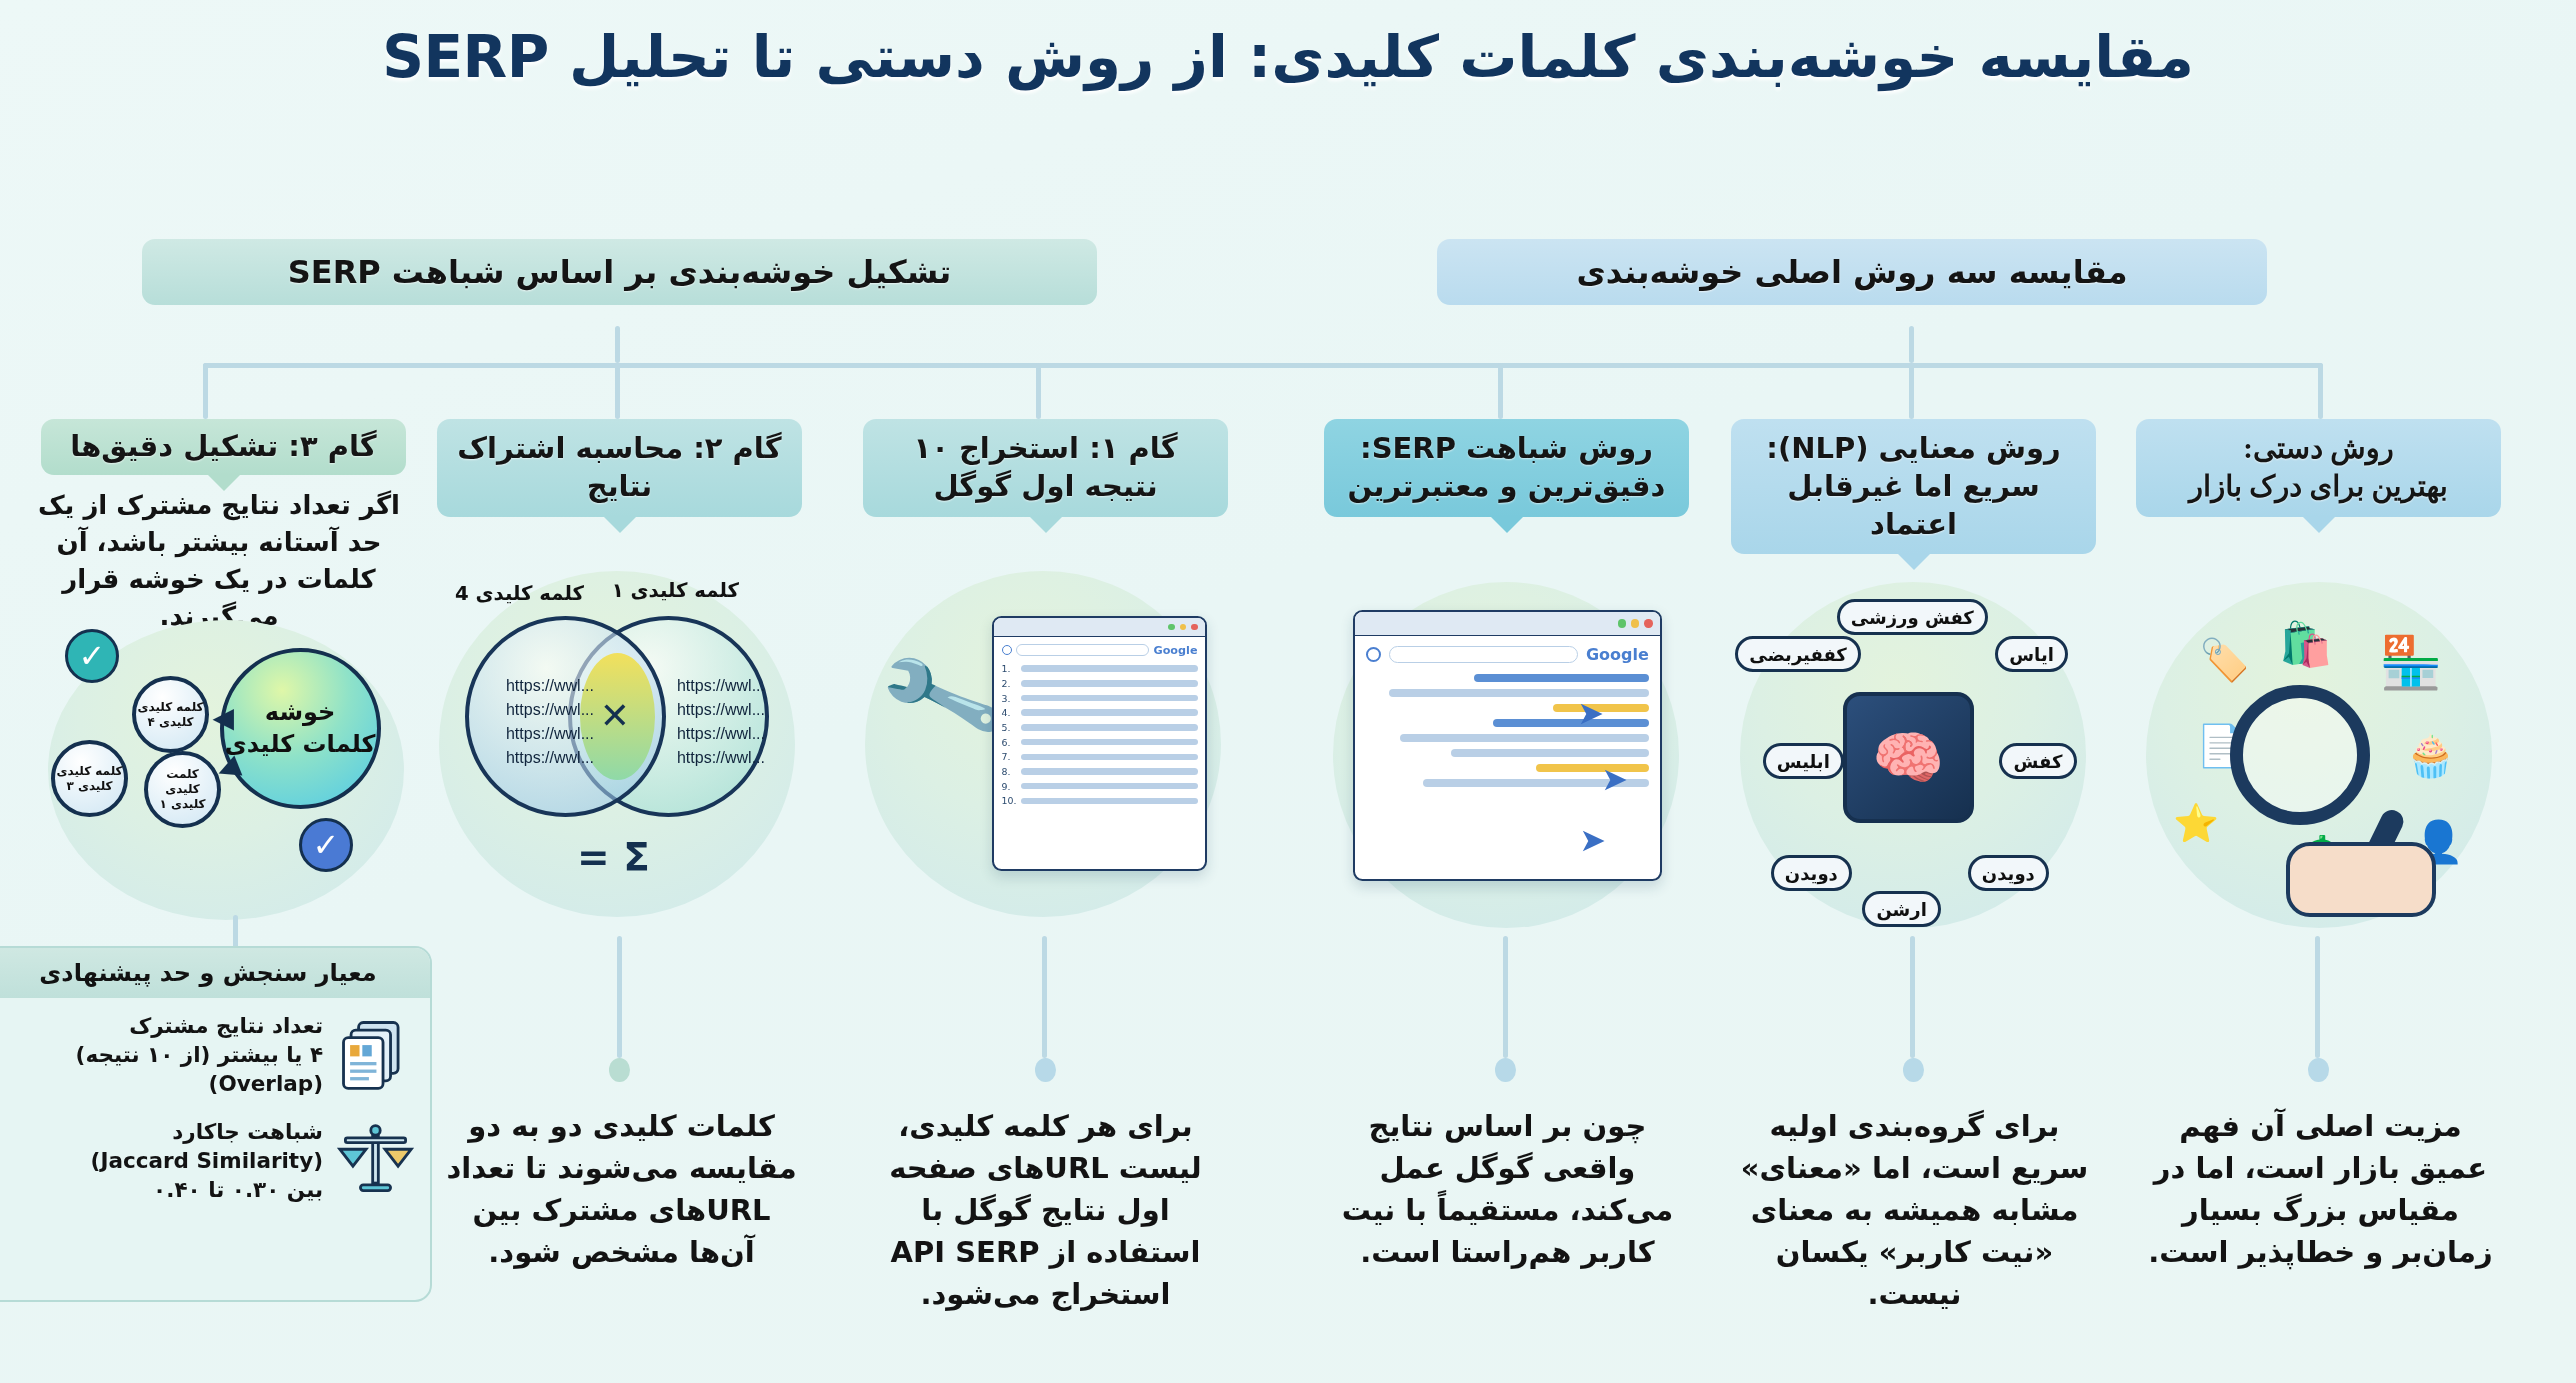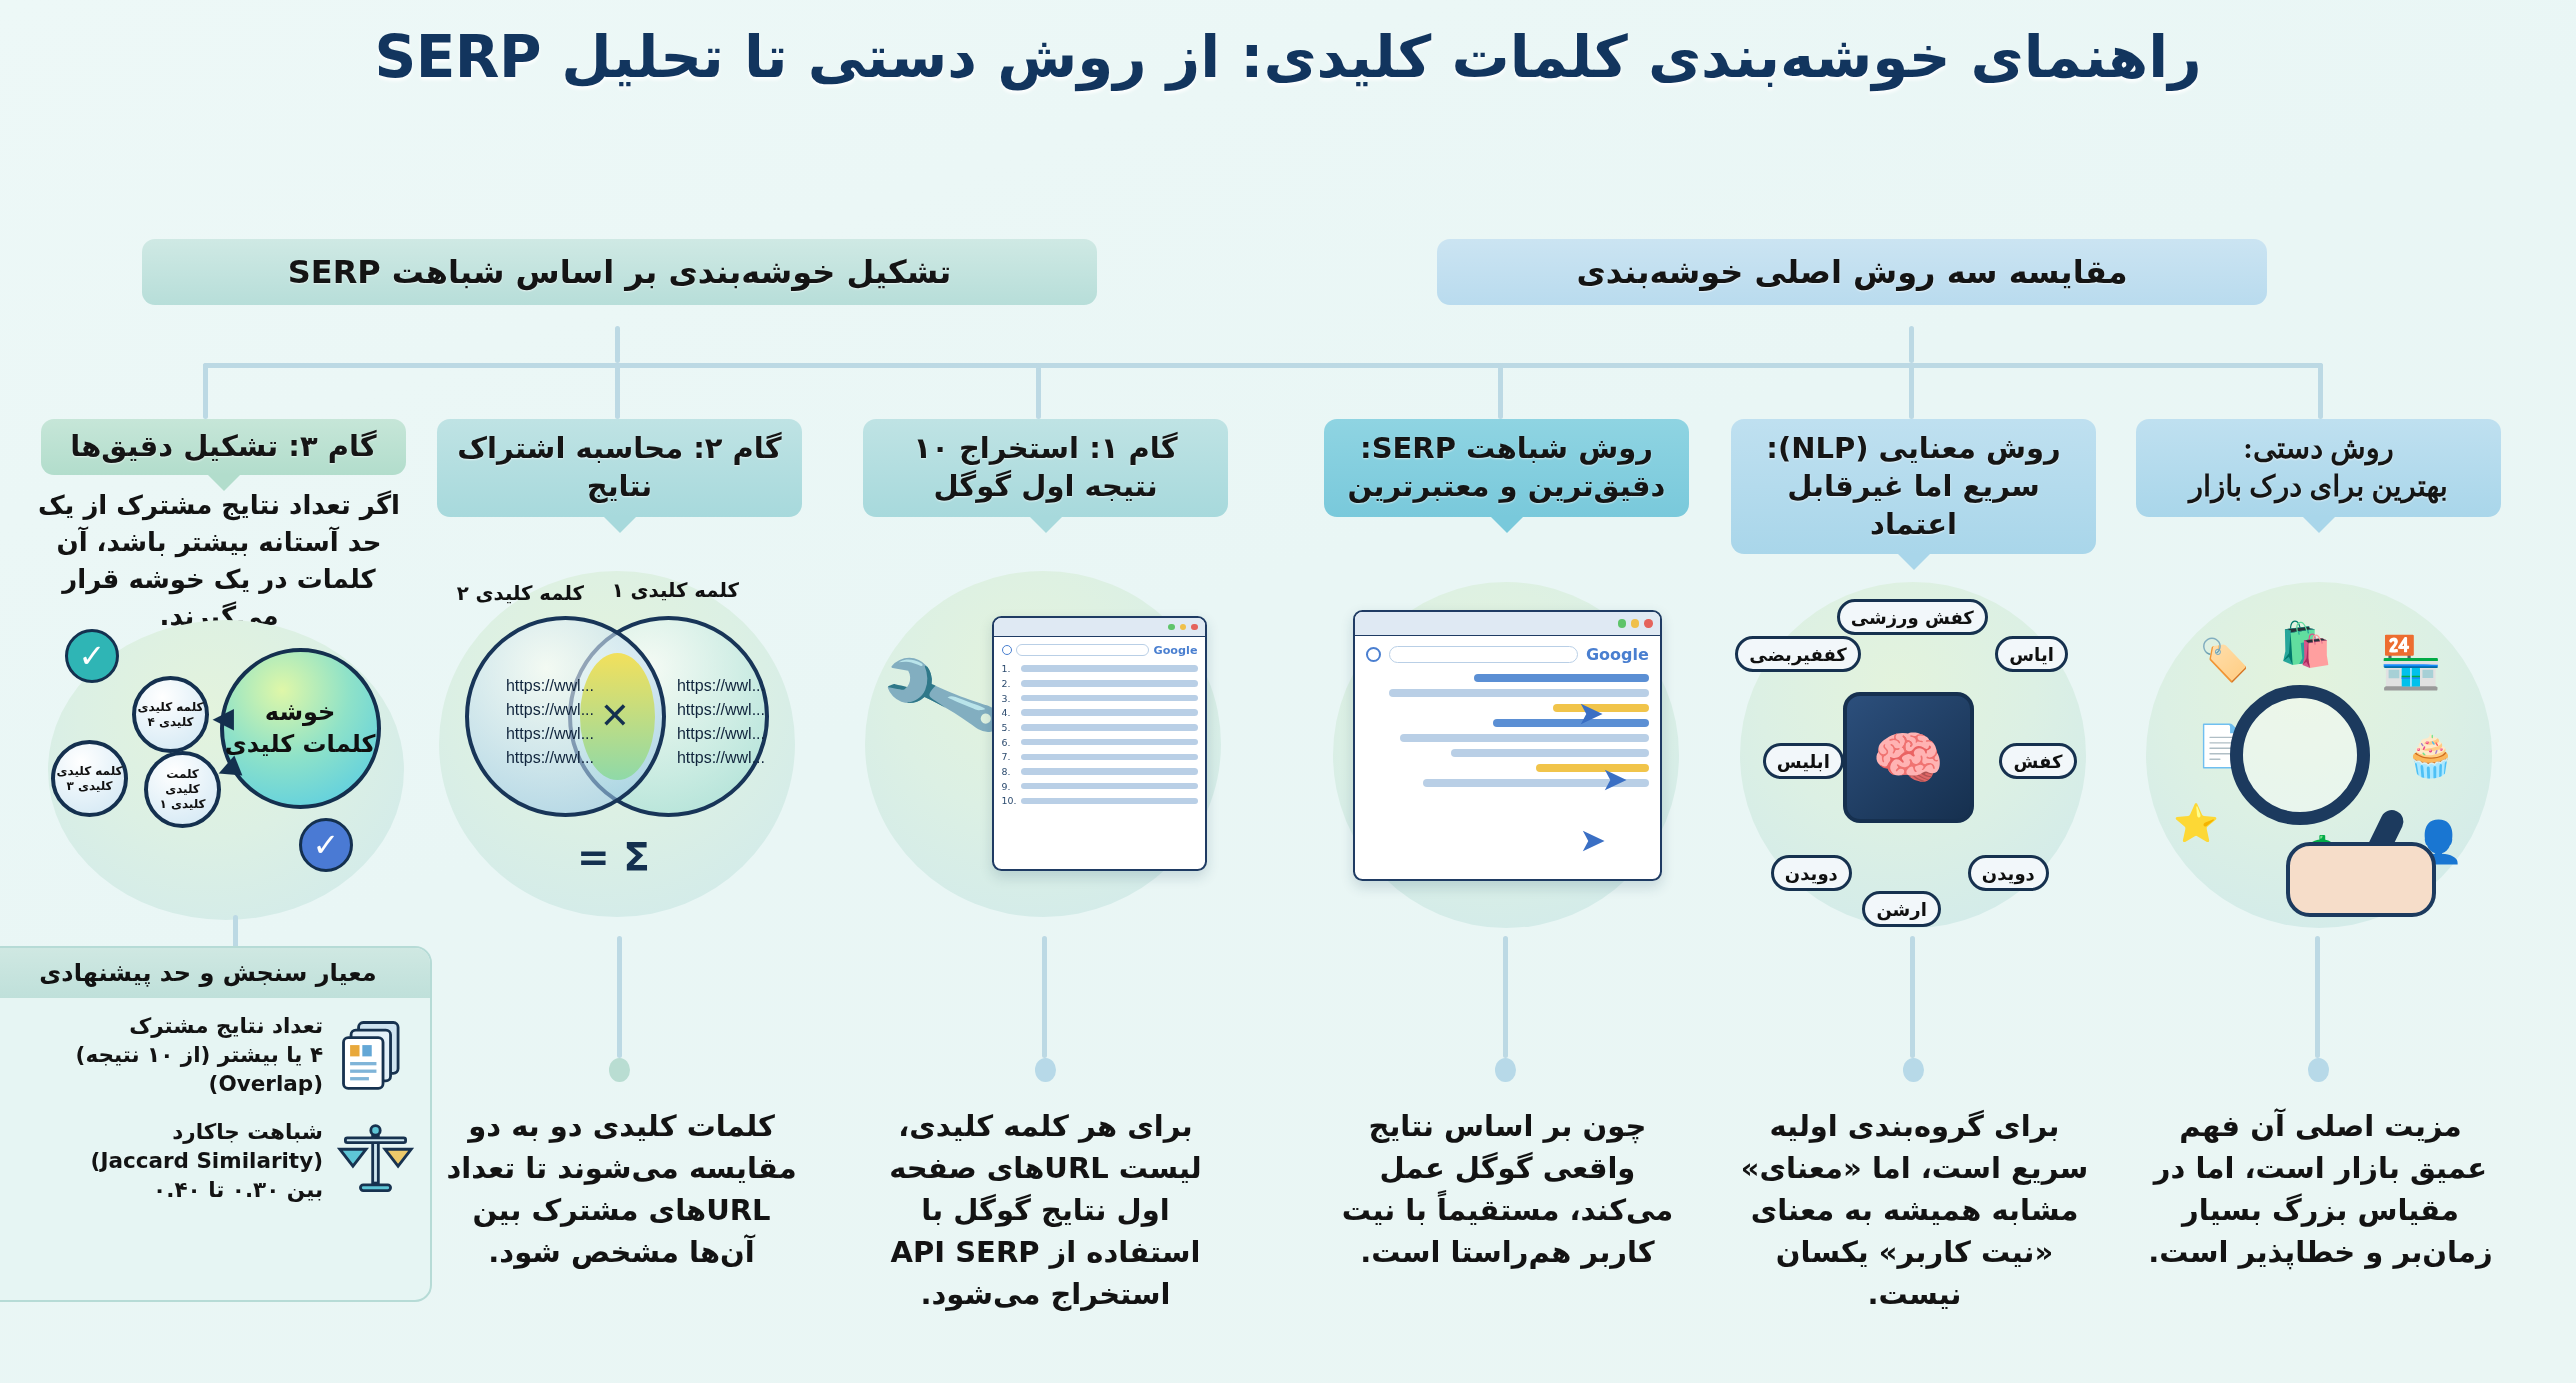--- a/index.html
+++ b/index.html
@@ -166,21 +166,21 @@
     font-size: 18px; font-weight: bold; color: #101010;
     padding: 4.7px 11.2px; white-space: nowrap;
   }
   .shop-emoji { position: absolute; font-size: 51px; }
 </style>
 </head>
 <body>
 
 <div id="stage">
 
-  <div class="title">راهنمای خوشه‌بندی کلمات کلیدی: از روش دستی تا تحلیل SERP</div>
+  <div class="title">مقایسه خوشه‌بندی کلمات کلیدی: از روش دستی تا تحلیل SERP</div>
 
   <div class="panel-header" id="hdr-left">مقایسه سه روش اصلی خوشه‌بندی</div>
 
   <div class="panel-header" id="hdr-right">تشکیل خوشه‌بندی بر اساس شباهت SERP</div>
 
   <div class="vline" style="right:662px; top:326px; height:37px;"></div>
   <div class="hline" style="right:262px; left:1020px; top:363px; width:undefined;"></div>
   <div class="hline" style="right:253px; top:363px; width:824px;"></div>
   <div class="vline" style="right:253px; top:363px; height:56px;"></div>
   <div class="vline" style="right:662px; top:363px; height:56px;"></div>
@@ -325,21 +325,21 @@
               <span style="font-size: 9.4px; color: rgb(43, 74, 110); width: 15px;">10.</span>
               <span style="flex: 1 1 0%; height: 6.6px; border-radius: 3.7px; background: rgb(185, 207, 230);"></span>
             </div>
           </div>
       </div>
     </div>
   </div>
 
   <div class="illus g" style="right:1781px; top:571px; width:356px; height:346px;">
     <div class="venn-label" style="right:56px; top:7.5px;">کلمه کلیدی ۱</div>
-    <div class="venn-label" style="right:211px; top:11.2px;">کلمه کلیدی ۲</div>
+    <div class="venn-label" style="right:211px; top:11.2px;">کلمه کلیدی 4</div>
     <div class="venn-circle" style="right:26px; top:45px; width:201px; height:201px; background:radial-gradient(circle at 40% 25%, rgba(255,255,255,.65), rgba(132,212,198,.55));"></div>
     <div class="venn-circle" style="right:129px; top:45px; width:201px; height:201px; background:radial-gradient(circle at 40% 25%, rgba(255,255,255,.6), rgba(130,185,225,.55));"></div>
     <div style="position:absolute; right:140px; top:82px; width:75px; height:127px; border-radius:50%;
                 background:linear-gradient(180deg,#f2e05c,#8fd9a8);"></div>
     <div style="position:absolute; right:165px; top:124px; font-size:36px; font-weight:bold; color:#14304f;">✕</div>
     <div class="url-list" id="urls-right" style="right:30px; top:103px;">
         <div>https://wwl...</div>
         <div>https://wwl...</div>
         <div>https://wwl...</div>
         <div>https://wwl...</div>

